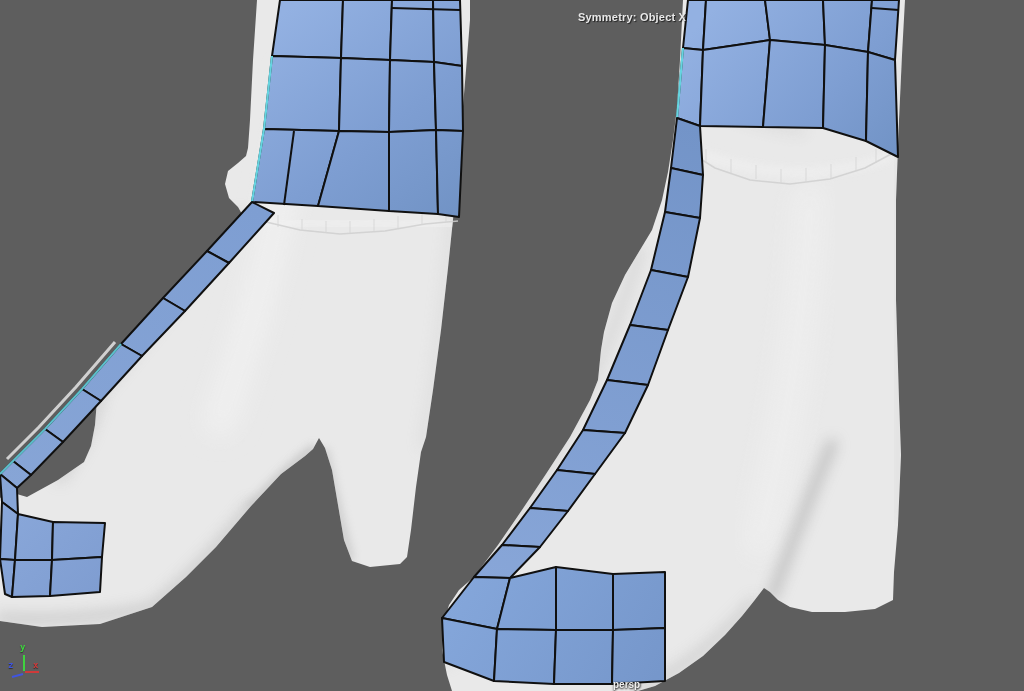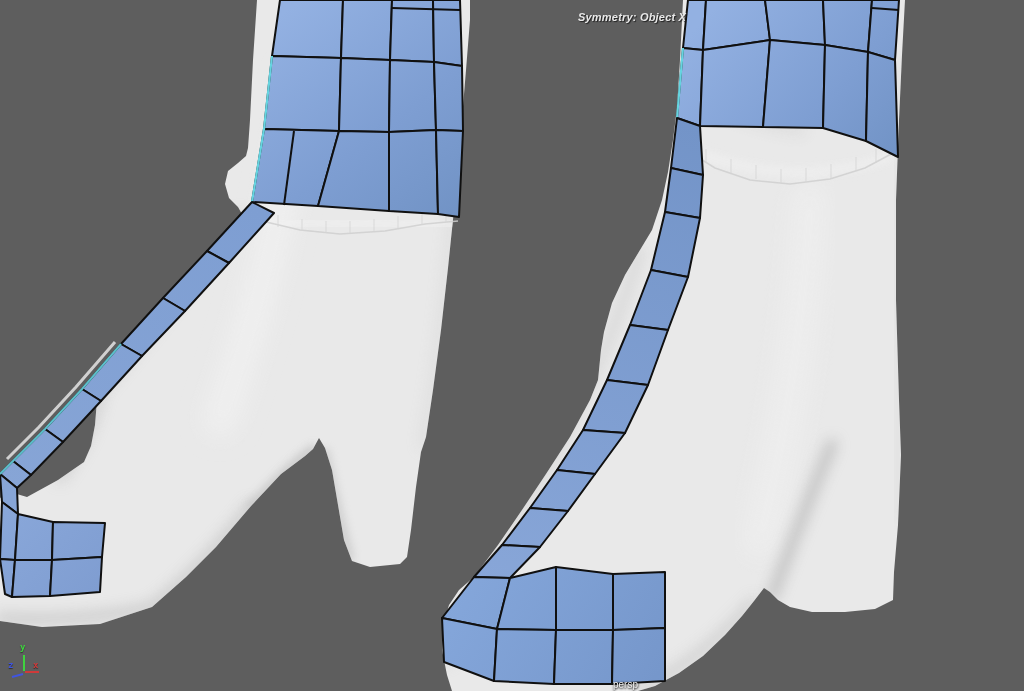--- a/index.html
+++ b/index.html
@@ -9,21 +9,21 @@
   }
   .viewport svg{position:absolute;left:0;top:0;}
   .hud-symmetry{
     position:absolute;left:578px;top:11px;
     font-size:11px;font-weight:bold;color:#e8e8e8;
     text-shadow:1px 1px 1px rgba(30,30,30,.95);
     letter-spacing:.2px;white-space:nowrap;
   }
   .hud-camera{
     position:absolute;left:613px;top:679px;
-    font-size:10px;font-weight:normal;color:#f0f0f0;
+    font-size:10px;font-weight:bold;color:#f0f0f0;
     text-shadow:0 1px 2px rgba(0,0,0,.85),1px 0 2px rgba(0,0,0,.6);
   }
   .axis-label{
     position:absolute;font-size:9px;font-weight:bold;
     font-family:"DejaVu Sans Mono","Liberation Mono",monospace;
     text-shadow:0 1px 1px rgba(0,0,0,.5);
   }
   #axis-y{left:20px;top:642px;}
   #axis-x{left:33px;top:660px;}
   #axis-z{left:8px;top:660px;}
@@ -193,18 +193,18 @@
           <polygon points="556,630 613,630 612,684 554,684" fill="url(#gRpatch)" stroke="#101010" stroke-width="2" stroke-linejoin="round"></polygon>
           <polygon points="613,630 665,628 665,681 612,684" fill="url(#gRpatch)" stroke="#101010" stroke-width="2" stroke-linejoin="round"></polygon>
         </g>
         <g>
           <line x1="24" y1="671" x2="24" y2="655" stroke="#3fd23f" stroke-width="2"></line>
           <line x1="25" y1="672" x2="39" y2="672" stroke="#cf3a3a" stroke-width="2"></line>
           <line x1="23" y1="674" x2="12" y2="677" stroke="#4055e0" stroke-width="2"></line>
         </g>
       </svg>
     </div>
-  <div class="hud-symmetry" style="color: rgb(232, 232, 232); font-style: italic;">Symmetry: Object X</div>
+  <div class="hud-symmetry" style="color: rgb(232, 232, 232);">Symmetry: Object X</div>
   <div class="hud-camera">persp</div>
   <span class="axis-label" id="axis-y" style="color: rgb(63, 210, 63);">y</span>
   <span class="axis-label" id="axis-x" style="color: rgb(207, 58, 58);">x</span>
   <span class="axis-label" id="axis-z" style="color: rgb(64, 85, 224);">z</span>
 </div>
 
 </body></html>

